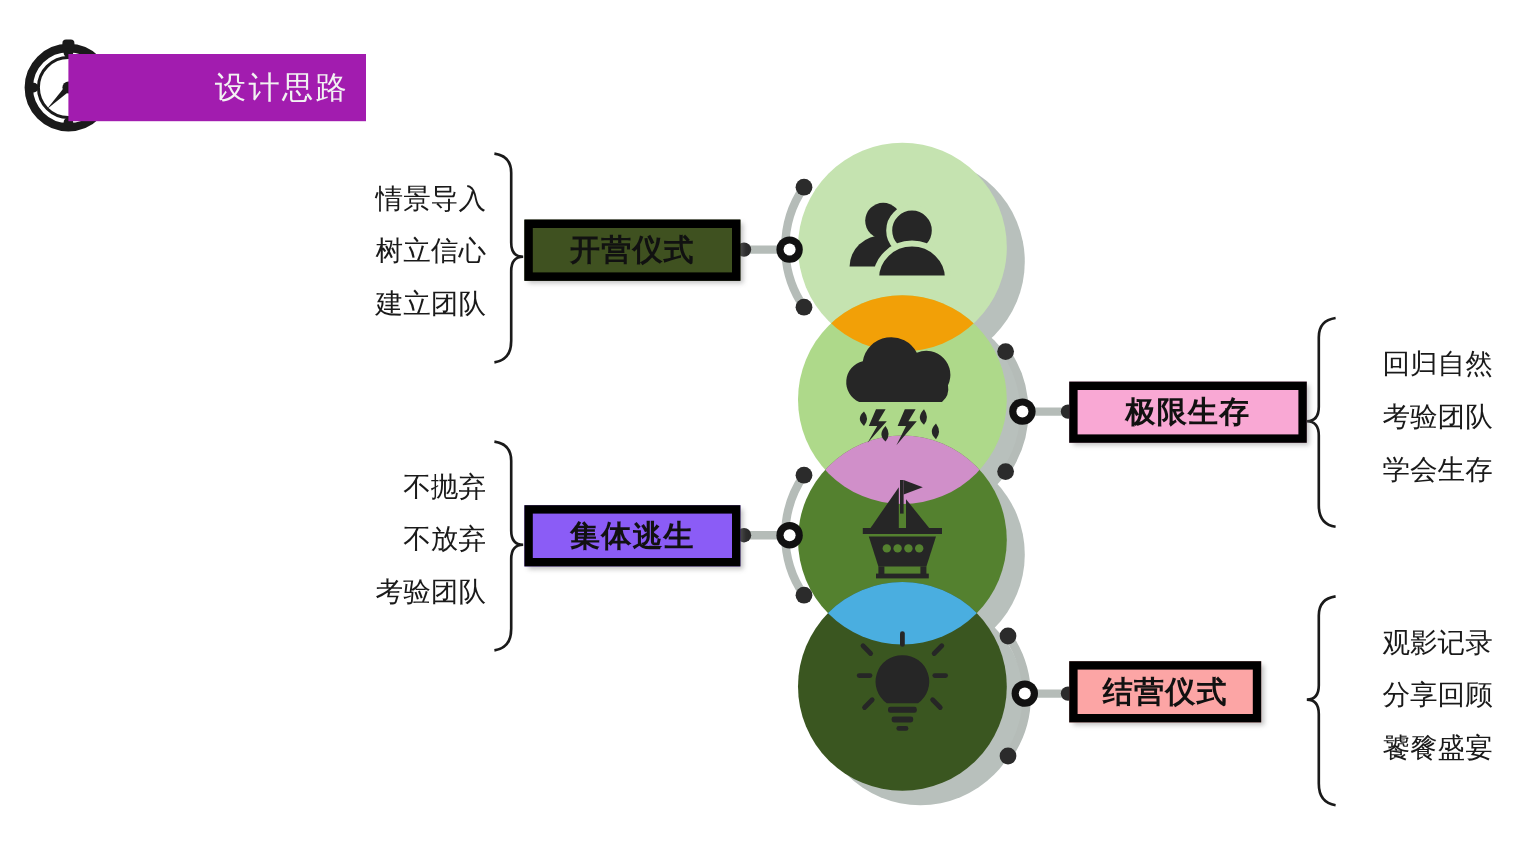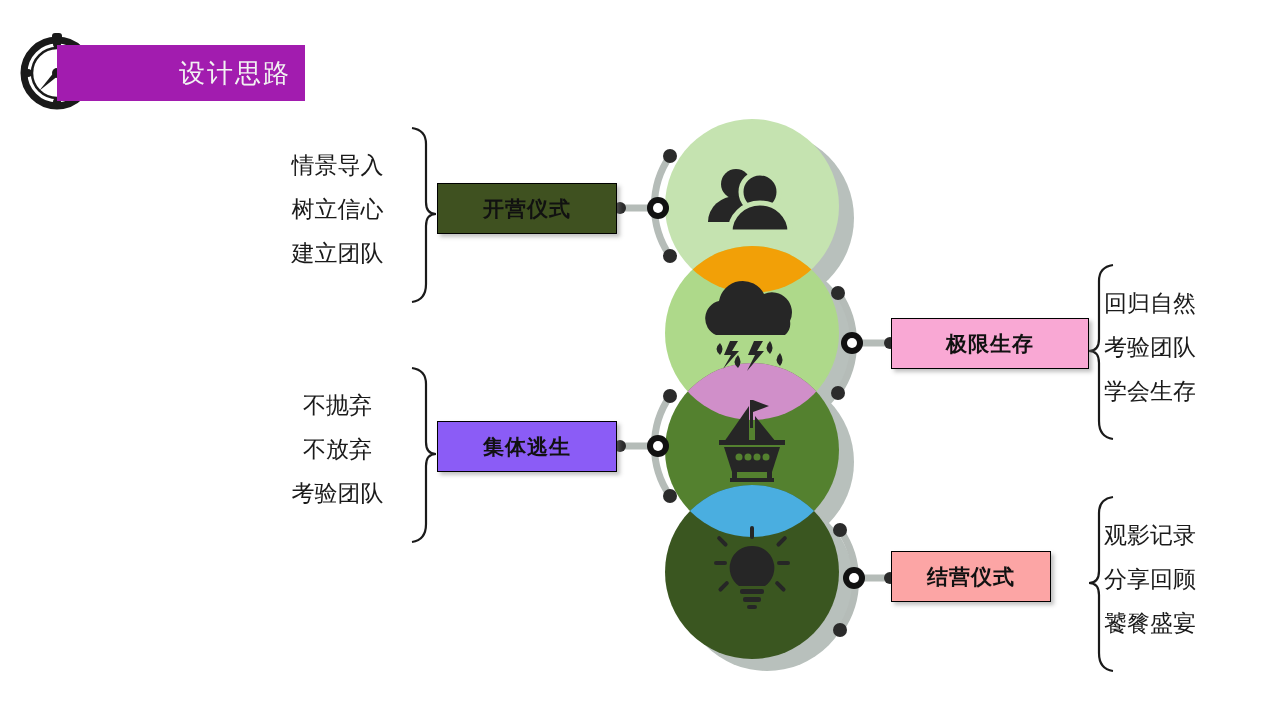--- a/index.html
+++ b/index.html
@@ -60,37 +60,37 @@
     pointer-events: none;
   }
 
   
   .node-box {
     position: absolute;
     box-sizing: border-box;
     display: flex;
     align-items: center;
     justify-content: center;
-    border: 1px solid #000000;
+    border: 7px solid #000000;
     box-shadow: 3px 3px 4px rgba(120,120,120,0.45);
     font-weight: bold;
-    font-size: 21px;
+    font-size: 25px;
     color: #111111;
     letter-spacing: 1px;
     white-space: nowrap;
   }
   .bullet-group {
     position: absolute;
     font-size: 23px;
     color: #1a1a1a;
     line-height: 44px;
     white-space: nowrap;
   }
-  .bullet-group.right { text-align: left; }
-  .bullet-group.left { text-align: center; }
+  .bullet-group.right { text-align: right; }
+  .bullet-group.left { text-align: right; }
 </style>
 </head>
 <body>
 
 <div class="slide">
 
   <div class="compass-icon">
     <svg viewBox="0 0 80 90" width="80" height="90">
       <circle cx="40" cy="45" r="33" fill="none" stroke="#1a1a1a" stroke-width="7"></circle>
       <circle cx="40" cy="45" r="25" fill="none" stroke="#1a1a1a" stroke-width="2.5"></circle>

